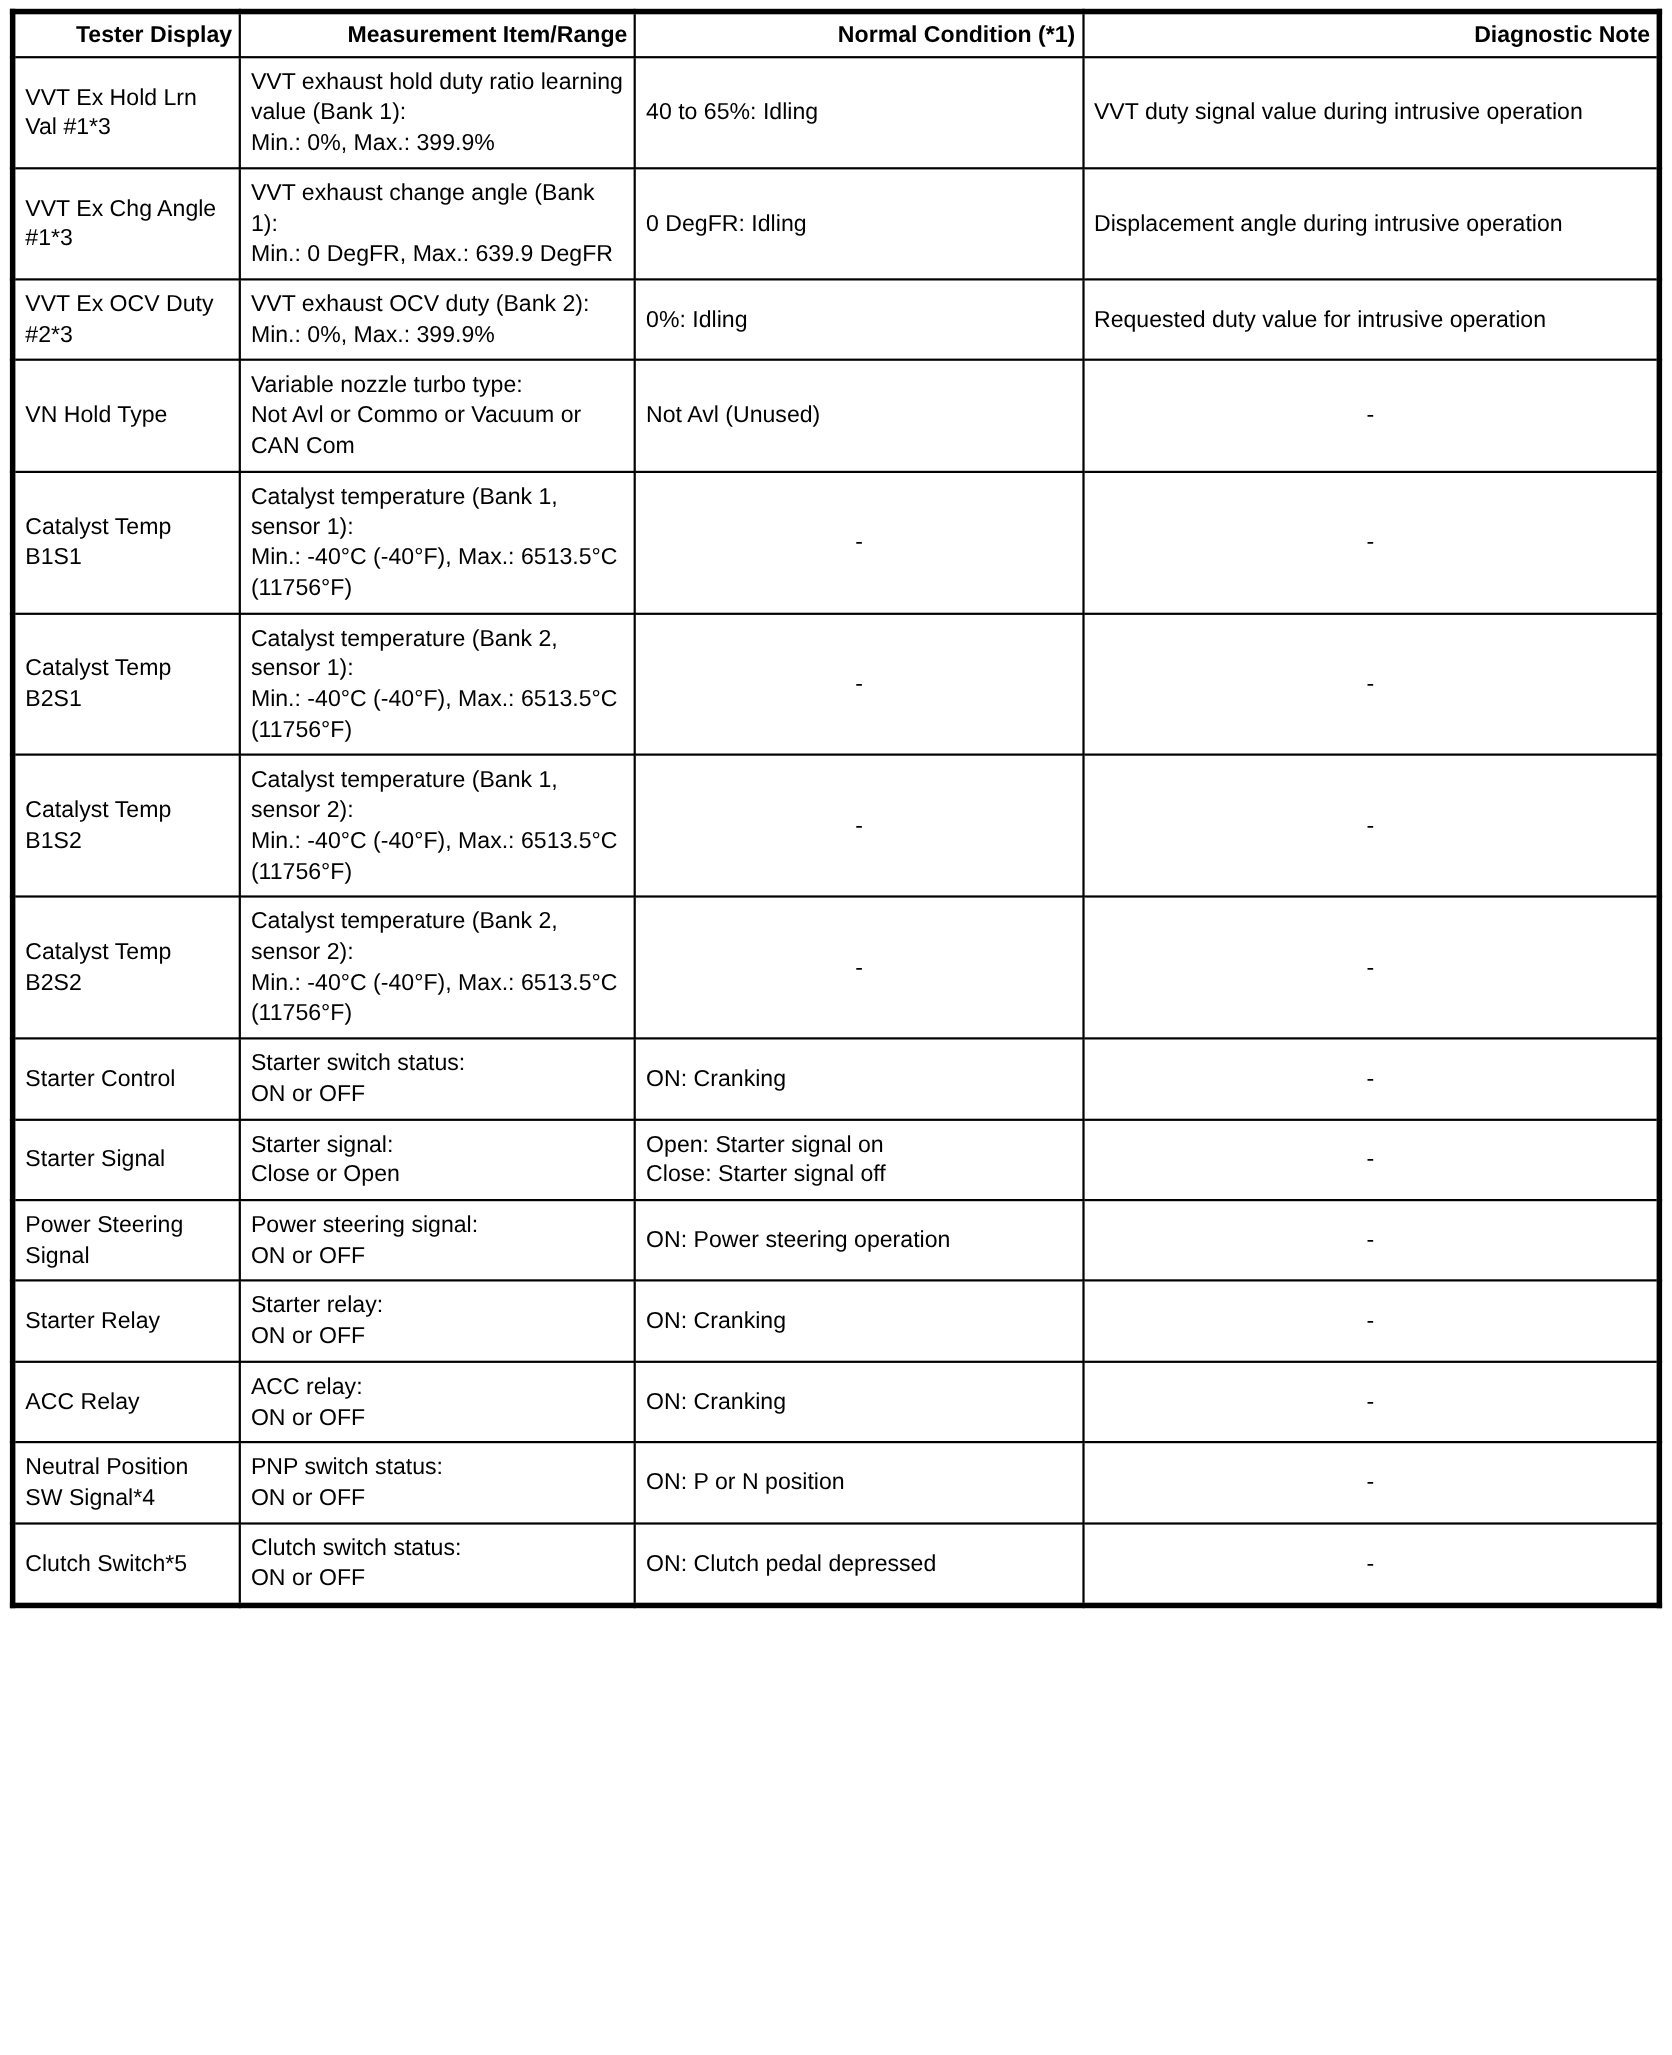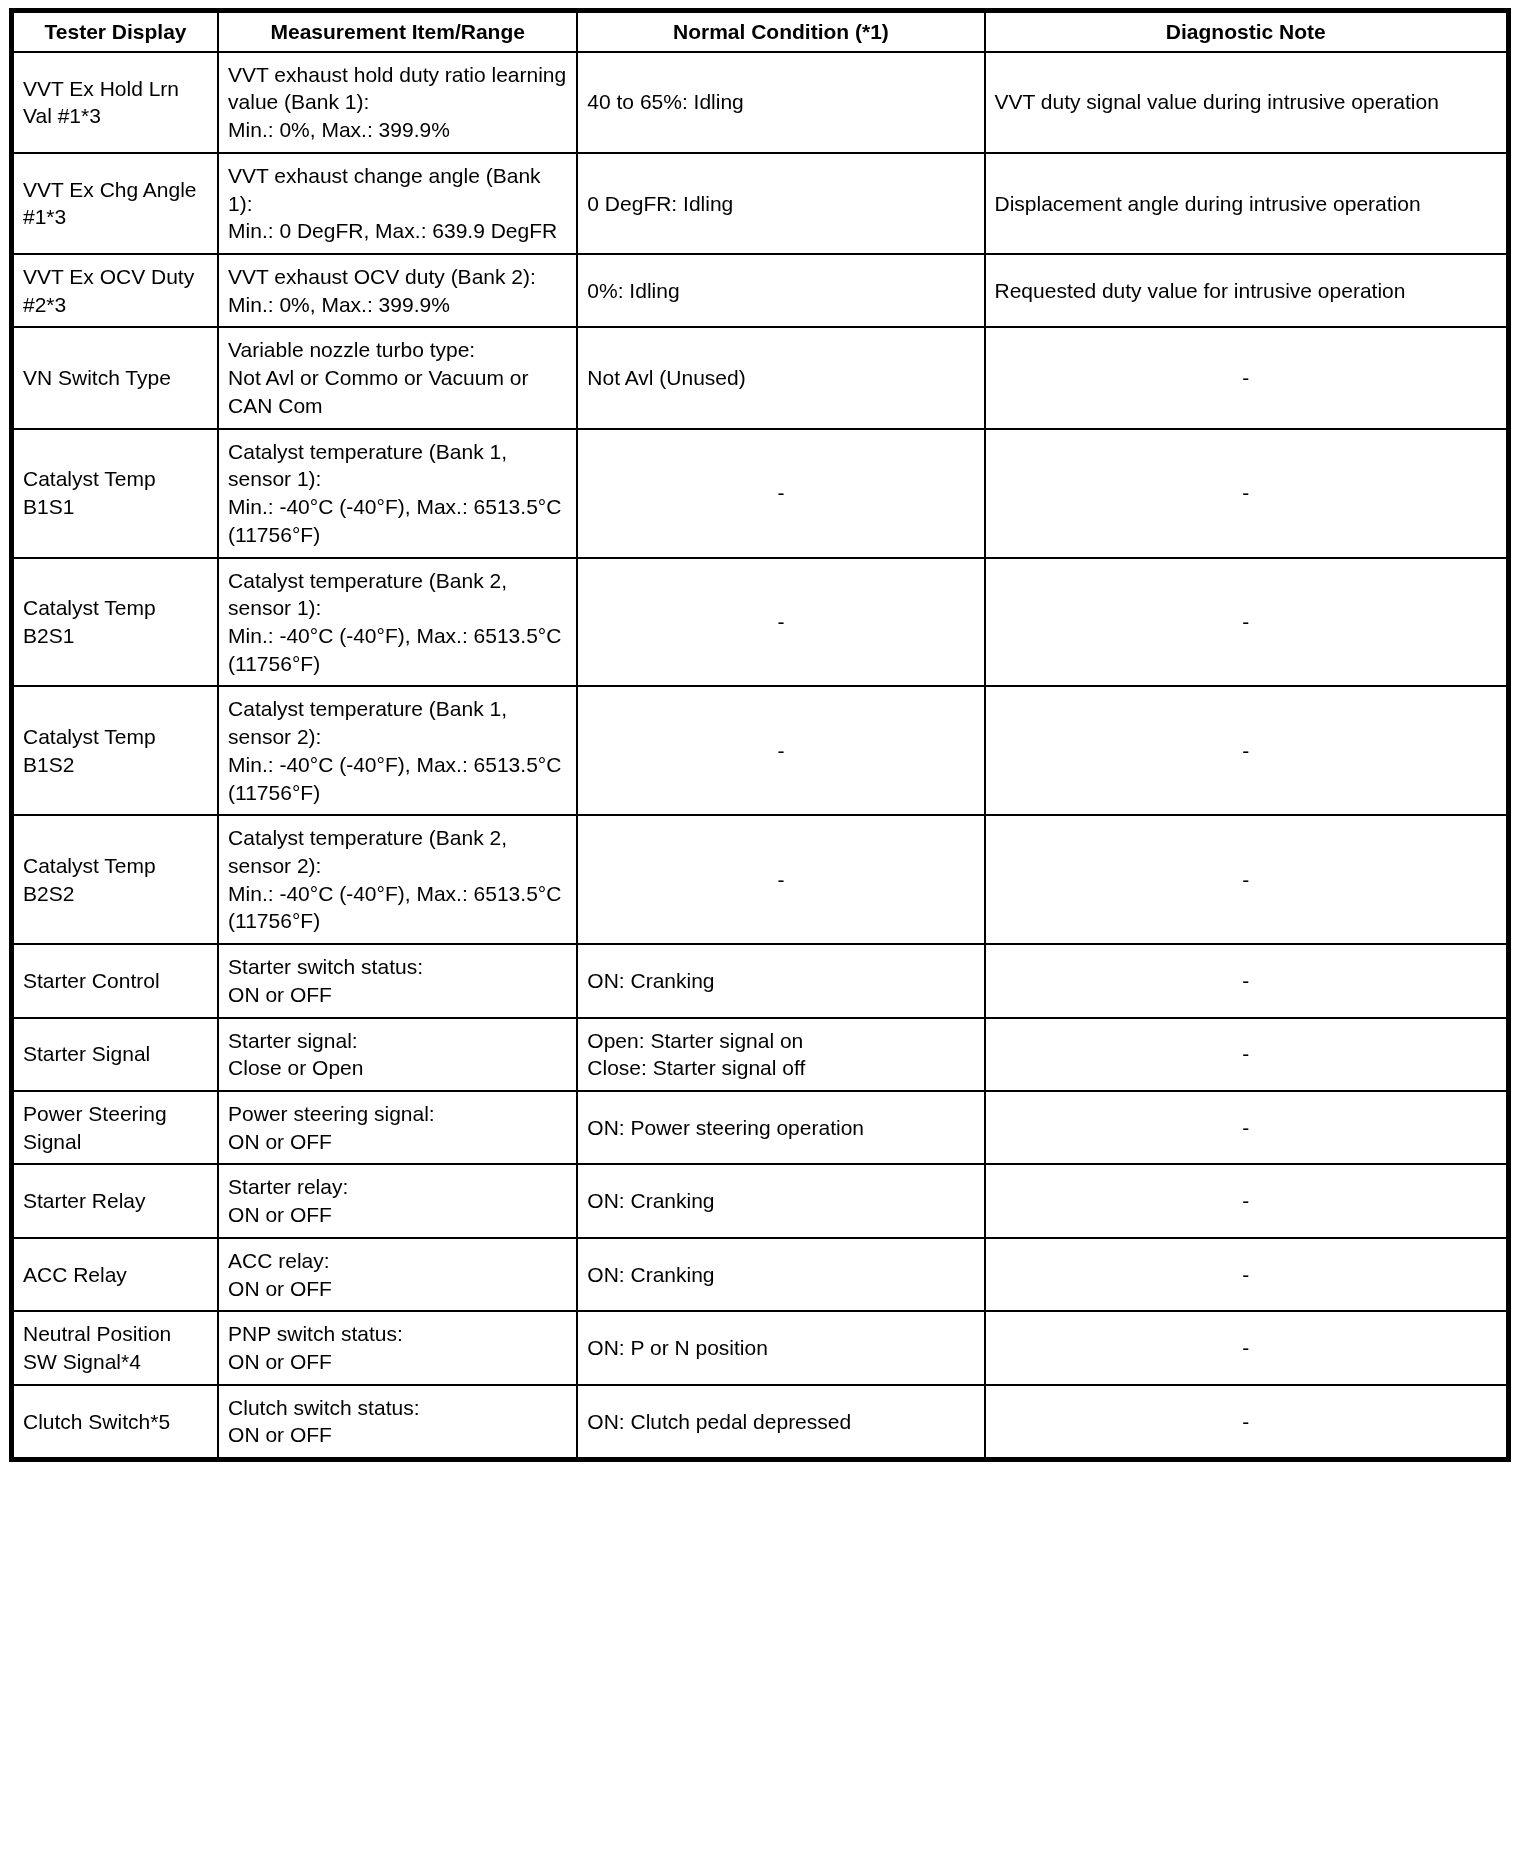--- a/index.html
+++ b/index.html
@@ -27,21 +27,21 @@
     border: 2px solid #000000;
     font-size: 21px;
     line-height: 1.32;
     vertical-align: middle;
     padding: 8px 9px;
     white-space: pre-line;
     overflow-wrap: break-word;
   }
   table.spec-table th {
     font-weight: bold;
-    text-align: center;
+    text-align: right;
     padding: 5px 6px;
     white-space: normal;
   }
   table.spec-table td {
     text-align: left;
   }
   table.spec-table td.center {
     text-align: center;
   }
 </style>
@@ -80,21 +80,21 @@
         <td>Displacement angle during intrusive operation</td>
       </tr>
       <tr>
         <td>VVT Ex OCV Duty #2*3</td>
         <td>VVT exhaust OCV duty (Bank 2):
 Min.: 0%, Max.: 399.9%</td>
         <td>0%: Idling</td>
         <td>Requested duty value for intrusive operation</td>
       </tr>
       <tr>
-        <td>VN Switch Type</td>
+        <td>VN Hold Type</td>
         <td>Variable nozzle turbo type:
 Not Avl or Commo or Vacuum or CAN Com</td>
         <td>Not Avl (Unused)</td>
         <td class="center">-</td>
       </tr>
       <tr>
         <td>Catalyst Temp B1S1</td>
         <td>Catalyst temperature (Bank 1, sensor 1):
 Min.: -40°C (-40°F), Max.: 6513.5°C (11756°F)</td>
         <td class="center">-</td>

